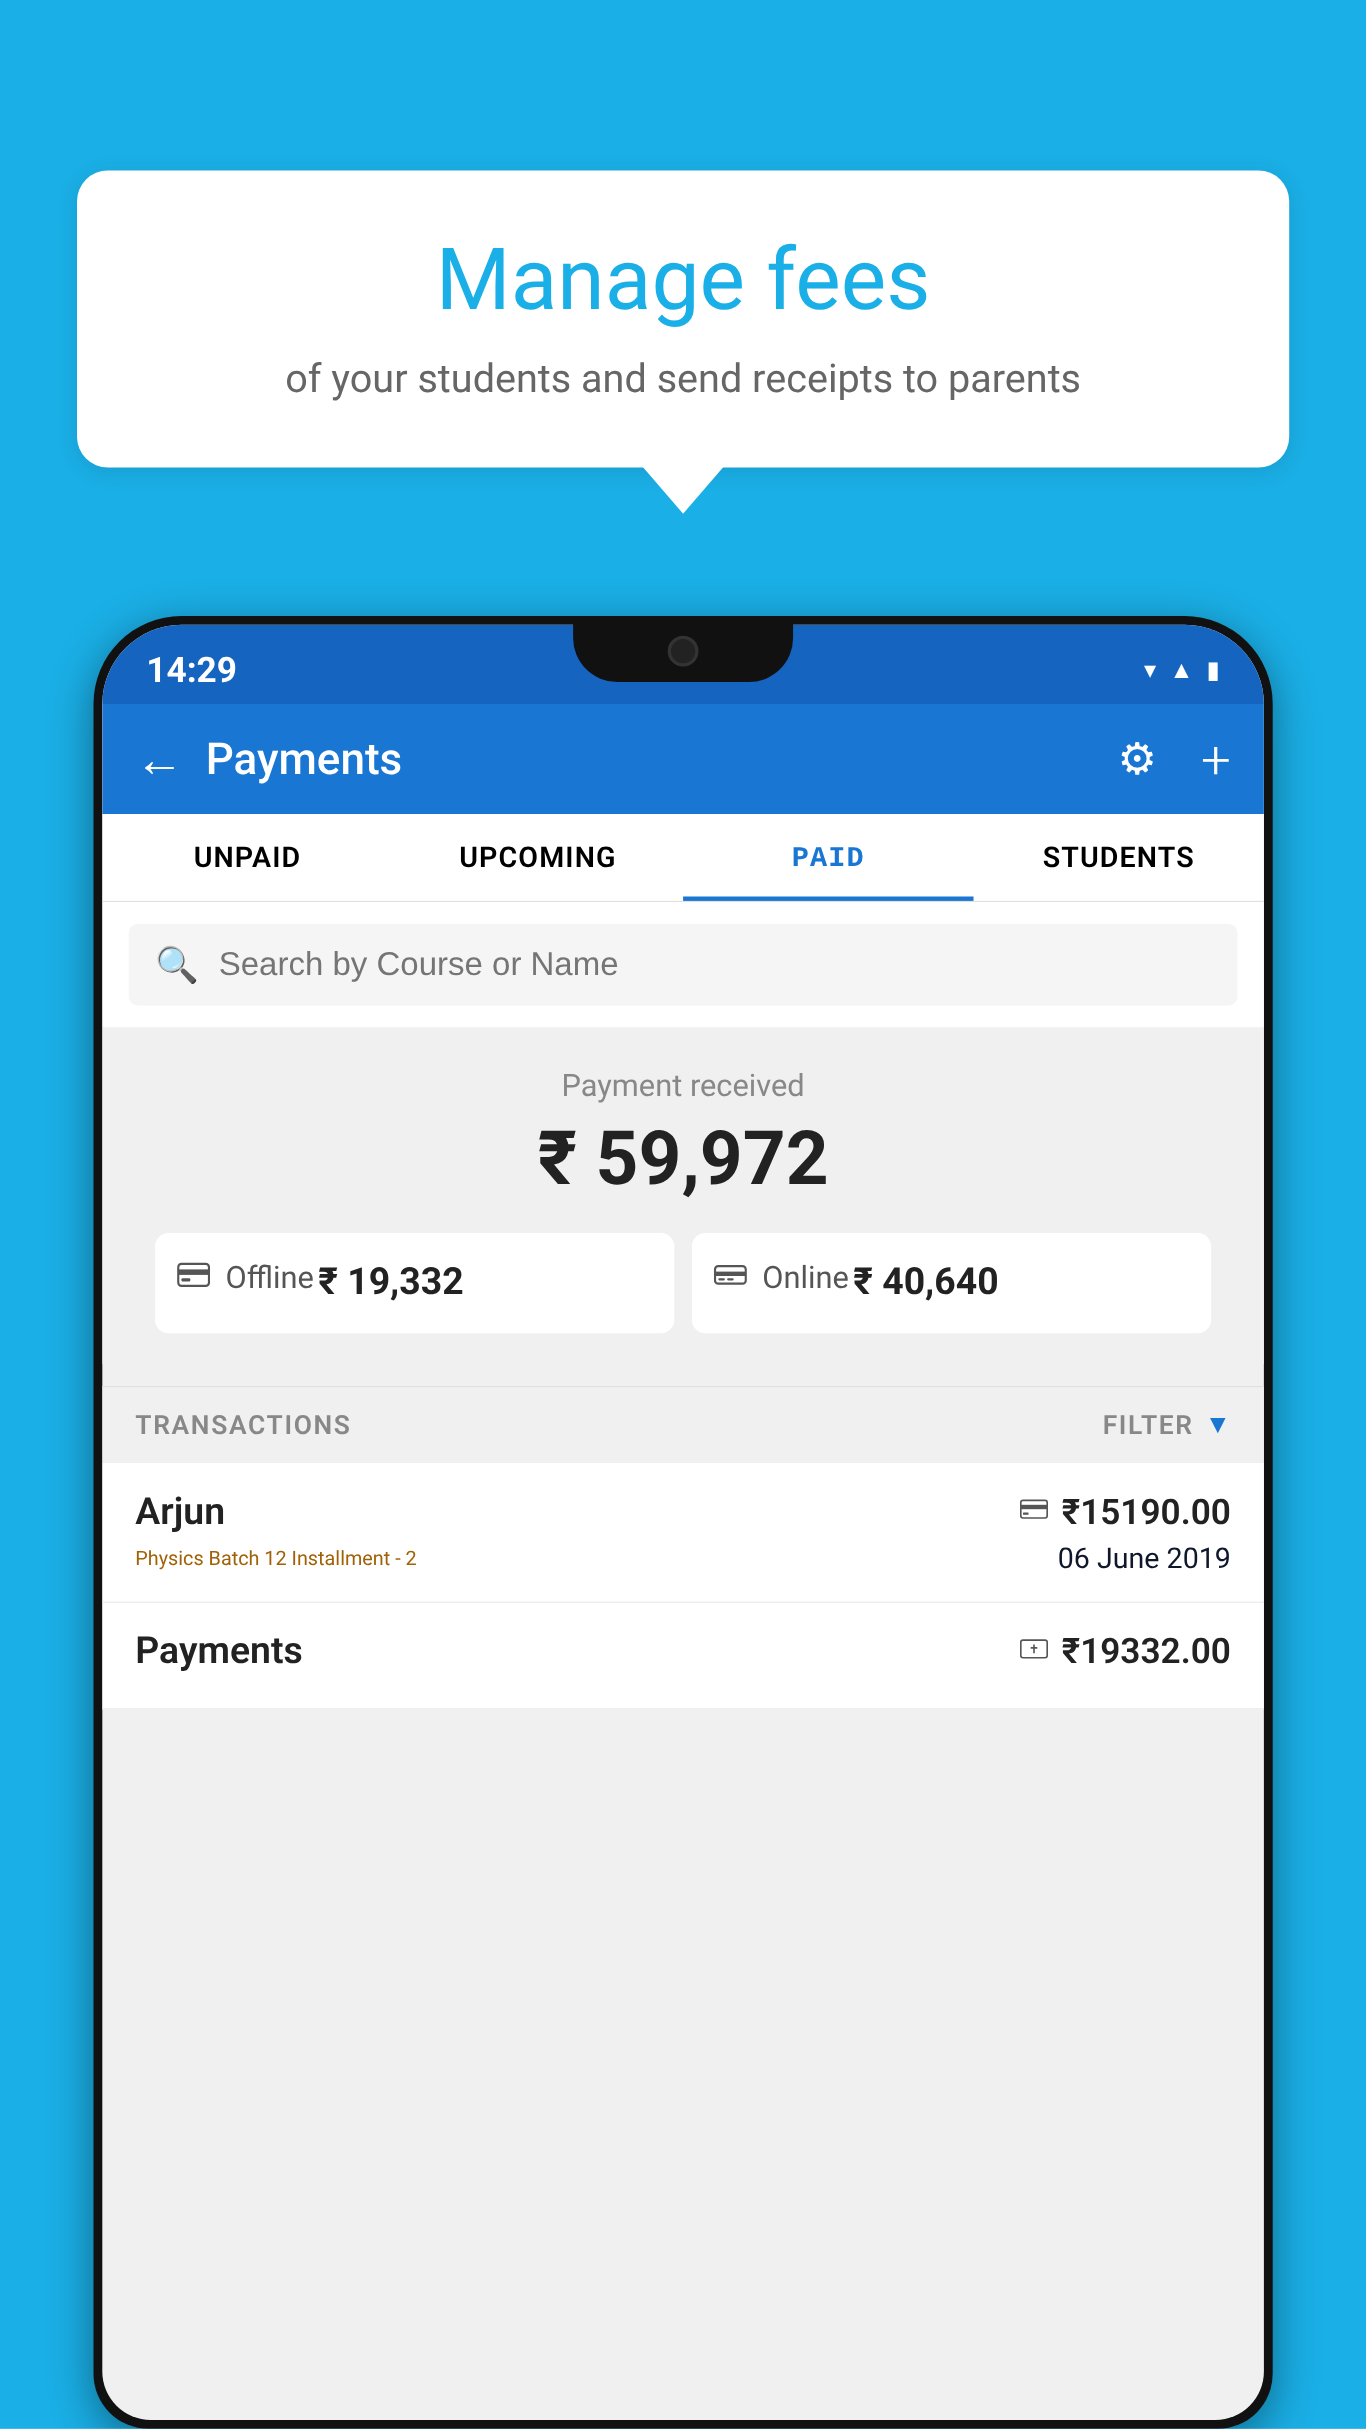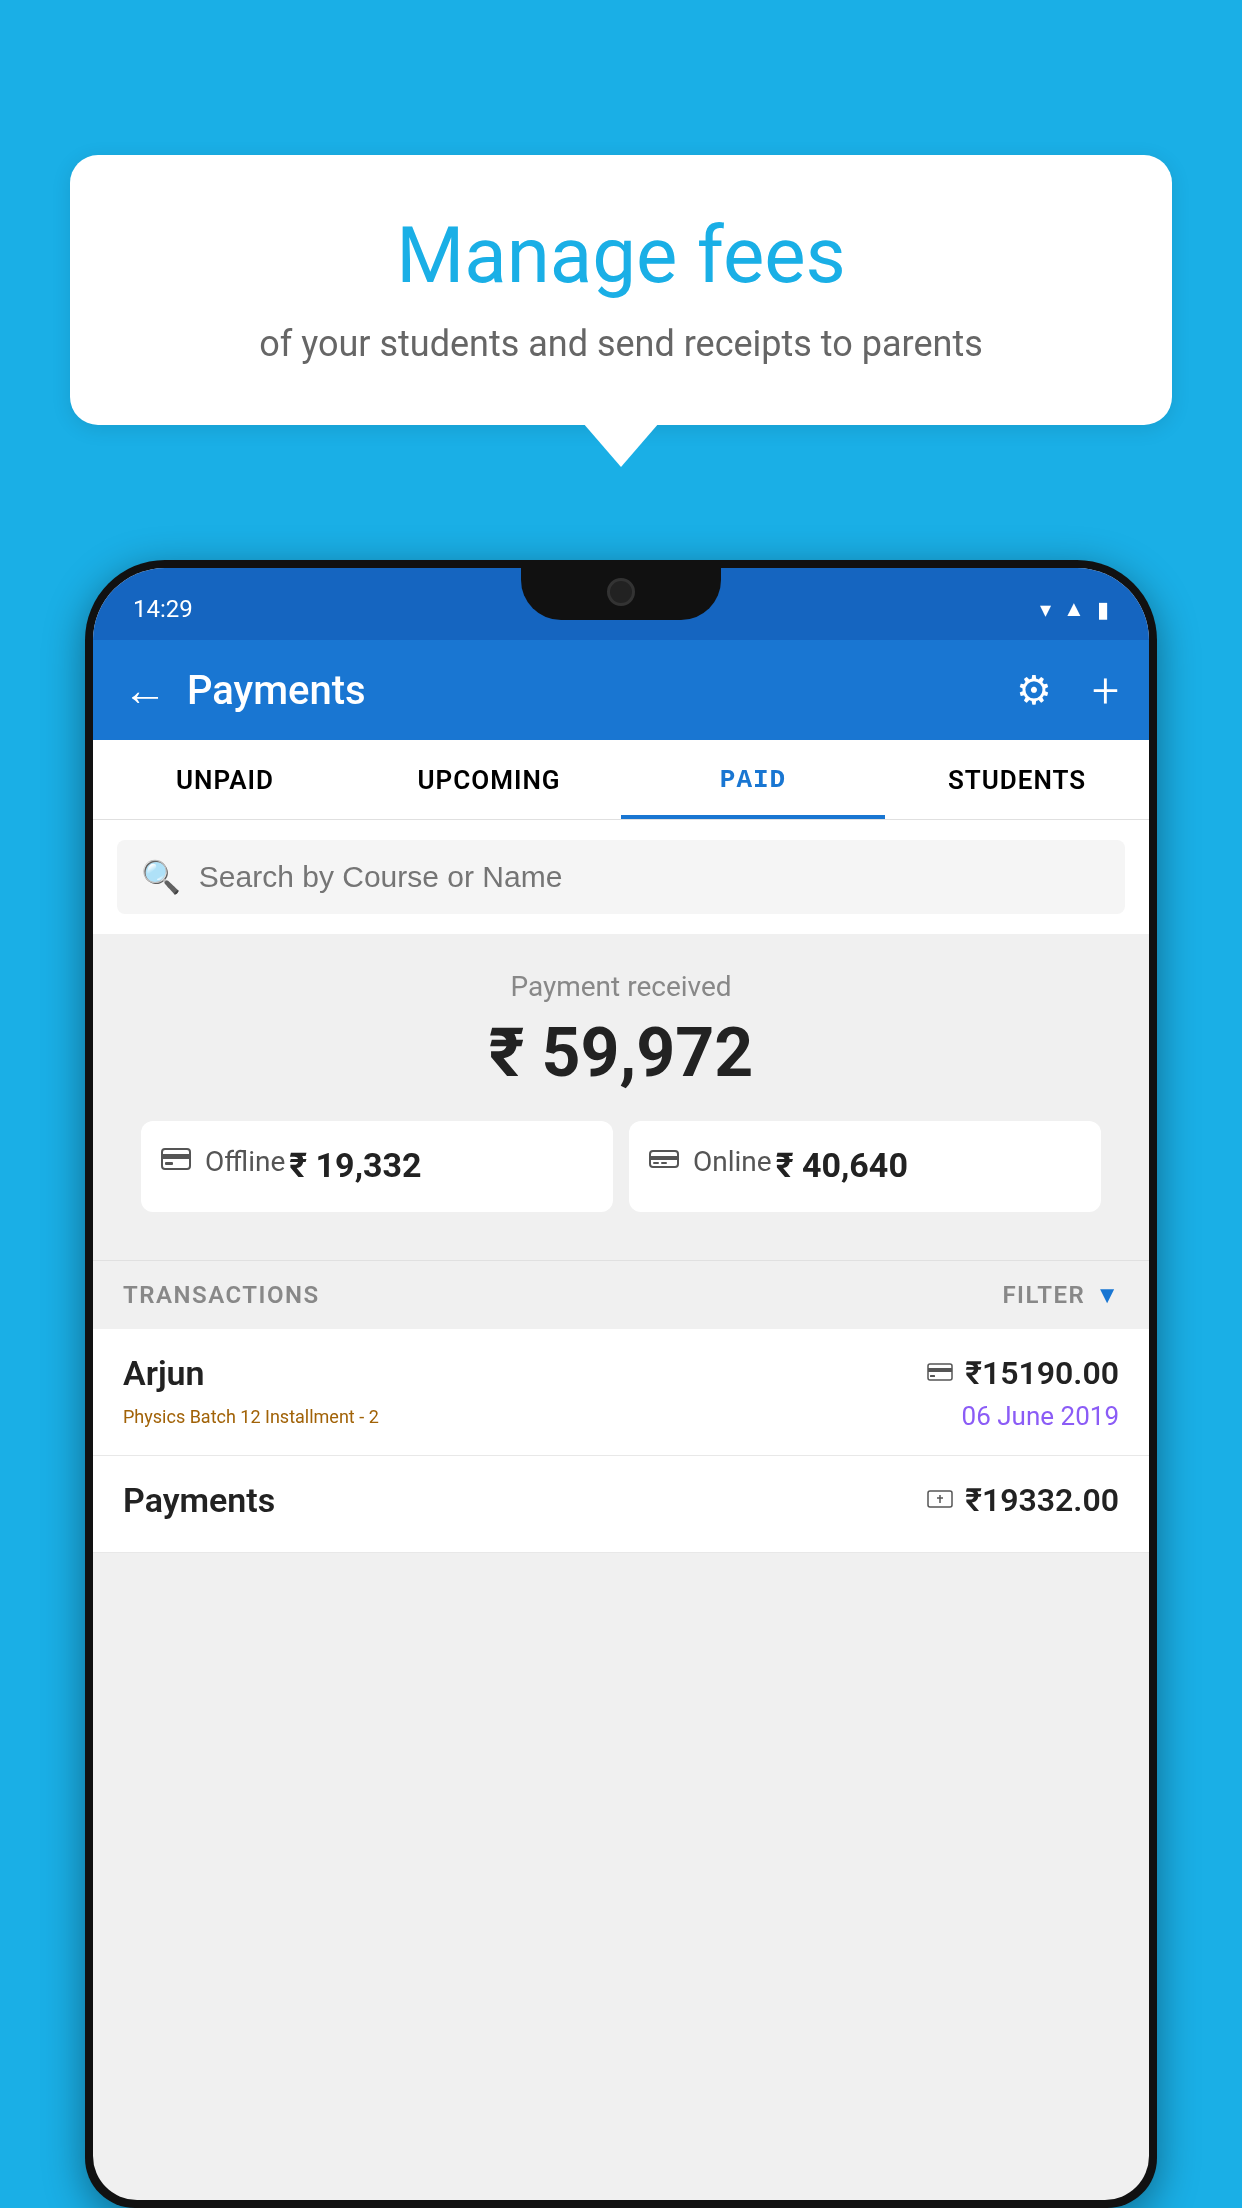--- a/index.html
+++ b/index.html
@@ -103,22 +103,22 @@
       height: 72px;
       background: #1565C0;
       display: flex;
       align-items: center;
       justify-content: space-between;
       padding: 0 40px;
       padding-top: 10px;
     }
     .status-time {
       color: white;
-      font-size: 24px;
-      font-weight: 400;
+      font-size: 32px;
+      font-weight: 700;
     }
     .status-icons {
       display: flex;
       align-items: center;
       gap: 12px;
     }
 
     
     .app-header {
       height: 100px;
@@ -335,21 +335,21 @@
       display: flex;
       justify-content: space-between;
       align-items: center;
     }
     .transaction-course {
       font-size: 18px;
       color: #a16207;
     }
     .transaction-date {
       font-size: 26px;
-      color: #8b5cf6;
+      color: #0f172a;
     }
   </style>
 </head>
 <body>
 
 <div class="speech-bubble">
   <div class="bubble-title">Manage fees</div>
   <div class="bubble-subtitle">of your students and send receipts to parents</div>
 </div>
 

